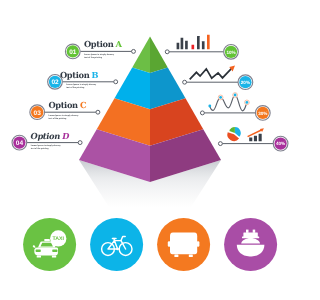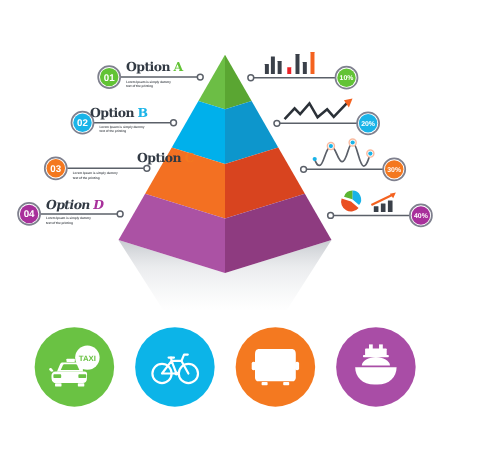--- a/index.html
+++ b/index.html
@@ -193,19 +193,19 @@
         </g>
       </g>
     </svg>
 
 <div class="opt-title" style="left: 84px; top: 40.3px;"><span>Option</span><span class="ltr" style="color: rgb(98, 195, 53);">A</span></div>
     <div class="opt-body" style="left: 84.1px; top: 54px;">Lorem Ipsum is simply dummy
 text of the printing</div>
     <div class="opt-title" style="left: 60px; top: 70.7px;"><span>Option</span><span class="ltr" style="color: rgb(26, 180, 232);">B</span></div>
     <div class="opt-body" style="left: 66.3px; top: 84.4px;">Lorem Ipsum is simply dummy
 text of the printing</div>
-    <div class="opt-title" style="left: 48.4px; top: 101.1px; margin-left: 43px;"><span>Option</span><span class="ltr" style="color: rgb(244, 120, 31);">C</span></div>
+    <div class="opt-title" style="left: 48.4px; top: 101.1px;"><span>Option</span><span class="ltr" style="color: rgb(244, 120, 31);">C</span></div>
     <div class="opt-body" style="left: 48.5px; top: 114.8px;">Lorem Ipsum is simply dummy
 text of the printing</div>
     <div class="opt-title" style="left: 30.6px; top: 131.5px; font-style: italic;"><span>Option</span><span class="ltr" style="color: rgb(168, 48, 155);">D</span></div>
     <div class="opt-body" style="left: 30.7px; top: 145.2px;">Lorem Ipsum is simply dummy
 text of the printing</div>
   </div>
 
 </body></html>

